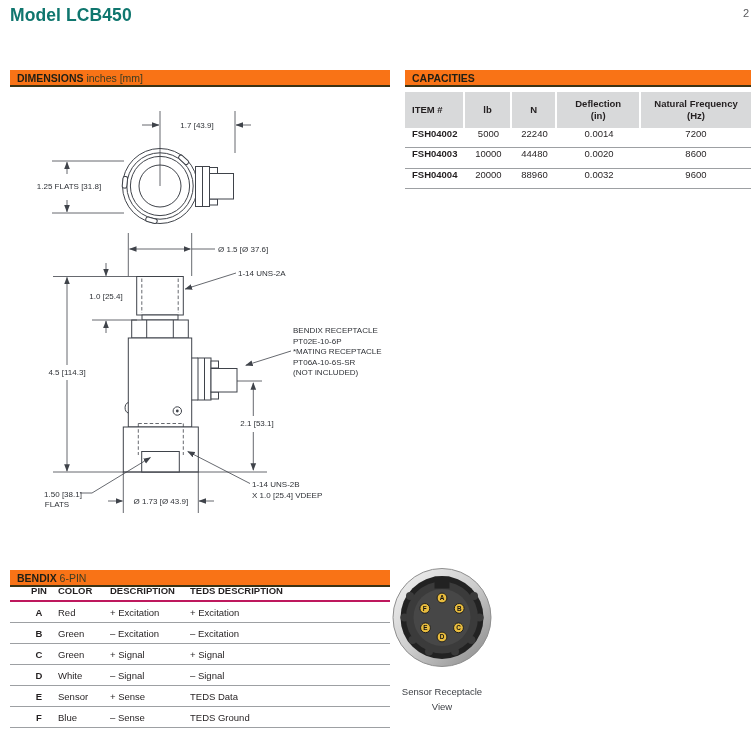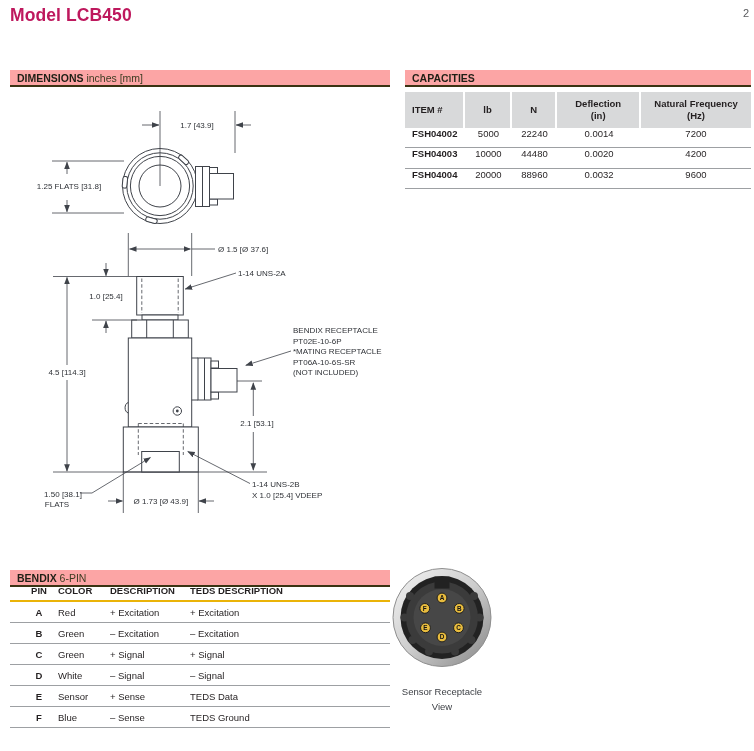--- a/index.html
+++ b/index.html
@@ -3,27 +3,27 @@
 <meta charset="utf-8">
 <style>
   html,body{margin:0;padding:0;}
   body{
     width:754px;height:751px;position:relative;background:#fff;
     font-family:"Liberation Sans",sans-serif;color:#231f20;
     -webkit-font-smoothing:antialiased;
   }
   .page-title{
     position:absolute;left:10px;top:5px;font-size:17.5px;font-weight:bold;
-    letter-spacing:.1px;color:#be185d;
+    letter-spacing:.1px;color:#0f766e;
   }
   .page-num{
     position:absolute;right:5px;top:7px;font-size:11px;color:#5a5b5e;
   }
   .secbar{
-    position:absolute;height:17px;background:#fca5a5;border-bottom:2.5px solid #3B3313;
+    position:absolute;height:17px;background:#f97316;border-bottom:2.5px solid #3B3313;
     font-size:10.5px;line-height:17px;padding-left:7px;box-sizing:border-box;
     white-space:nowrap;
   }
   .secbar .sb-b{font-weight:bold;color:#1f1f15;}
   .secbar .sb-r{color:#3c3c22;}
   
   .cap{position:absolute;left:405px;top:70px;width:346px;}
   .cap-head{display:flex;margin-top:21.5px;}
   .cap-head .c{
     background:#D8D9DA;height:36px;display:flex;flex-direction:column;
@@ -37,21 +37,21 @@
   .cap-row{
     display:flex;height:19.6px;
     border-bottom:1.6px solid #9DA0A3;font-size:9.5px;
   }
   .cap-row .c{text-align:center;box-sizing:border-box;}
   .cap-row .w1{text-align:left;padding-left:7px;font-weight:bold;}
   
   .bx{position:absolute;left:10px;top:558px;width:380px;}
   .bx-head{
     display:flex;margin-top:1.5px;border-top:1.5px solid #ABADB0;
-    border-bottom:2px solid #eab308;height:20px;align-items:center;
+    border-bottom:2px solid #be185d;height:20px;align-items:center;
     font-weight:bold;font-size:9.5px;
   }
   .bx .b1{width:48px;text-align:center;box-sizing:border-box;padding-left:10px;}
   .bx .b2{width:52px;}.bx .b3{width:80px;}.bx .b4{flex:1;}
   .bx-row{
     display:flex;height:20px;align-items:center;
     border-bottom:1.5px solid #9DA0A3;font-size:9.5px;
   }
   .bx-row .b1{font-weight:bold;}
   
@@ -228,21 +228,21 @@
     <div class="c w2">5000</div>
     <div class="c w3">22240</div>
     <div class="c w4">0.0014</div>
     <div class="c w5">7200</div>
   </div>
   <div class="cap-row">
     <div class="c w1">FSH04003</div>
     <div class="c w2">10000</div>
     <div class="c w3">44480</div>
     <div class="c w4">0.0020</div>
-    <div class="c w5">4200</div>
+    <div class="c w5">8600</div>
   </div>
   <div class="cap-row">
     <div class="c w1">FSH04004</div>
     <div class="c w2">20000</div>
     <div class="c w3">88960</div>
     <div class="c w4">0.0032</div>
     <div class="c w5">9600</div>
   </div>
 </div>
 

